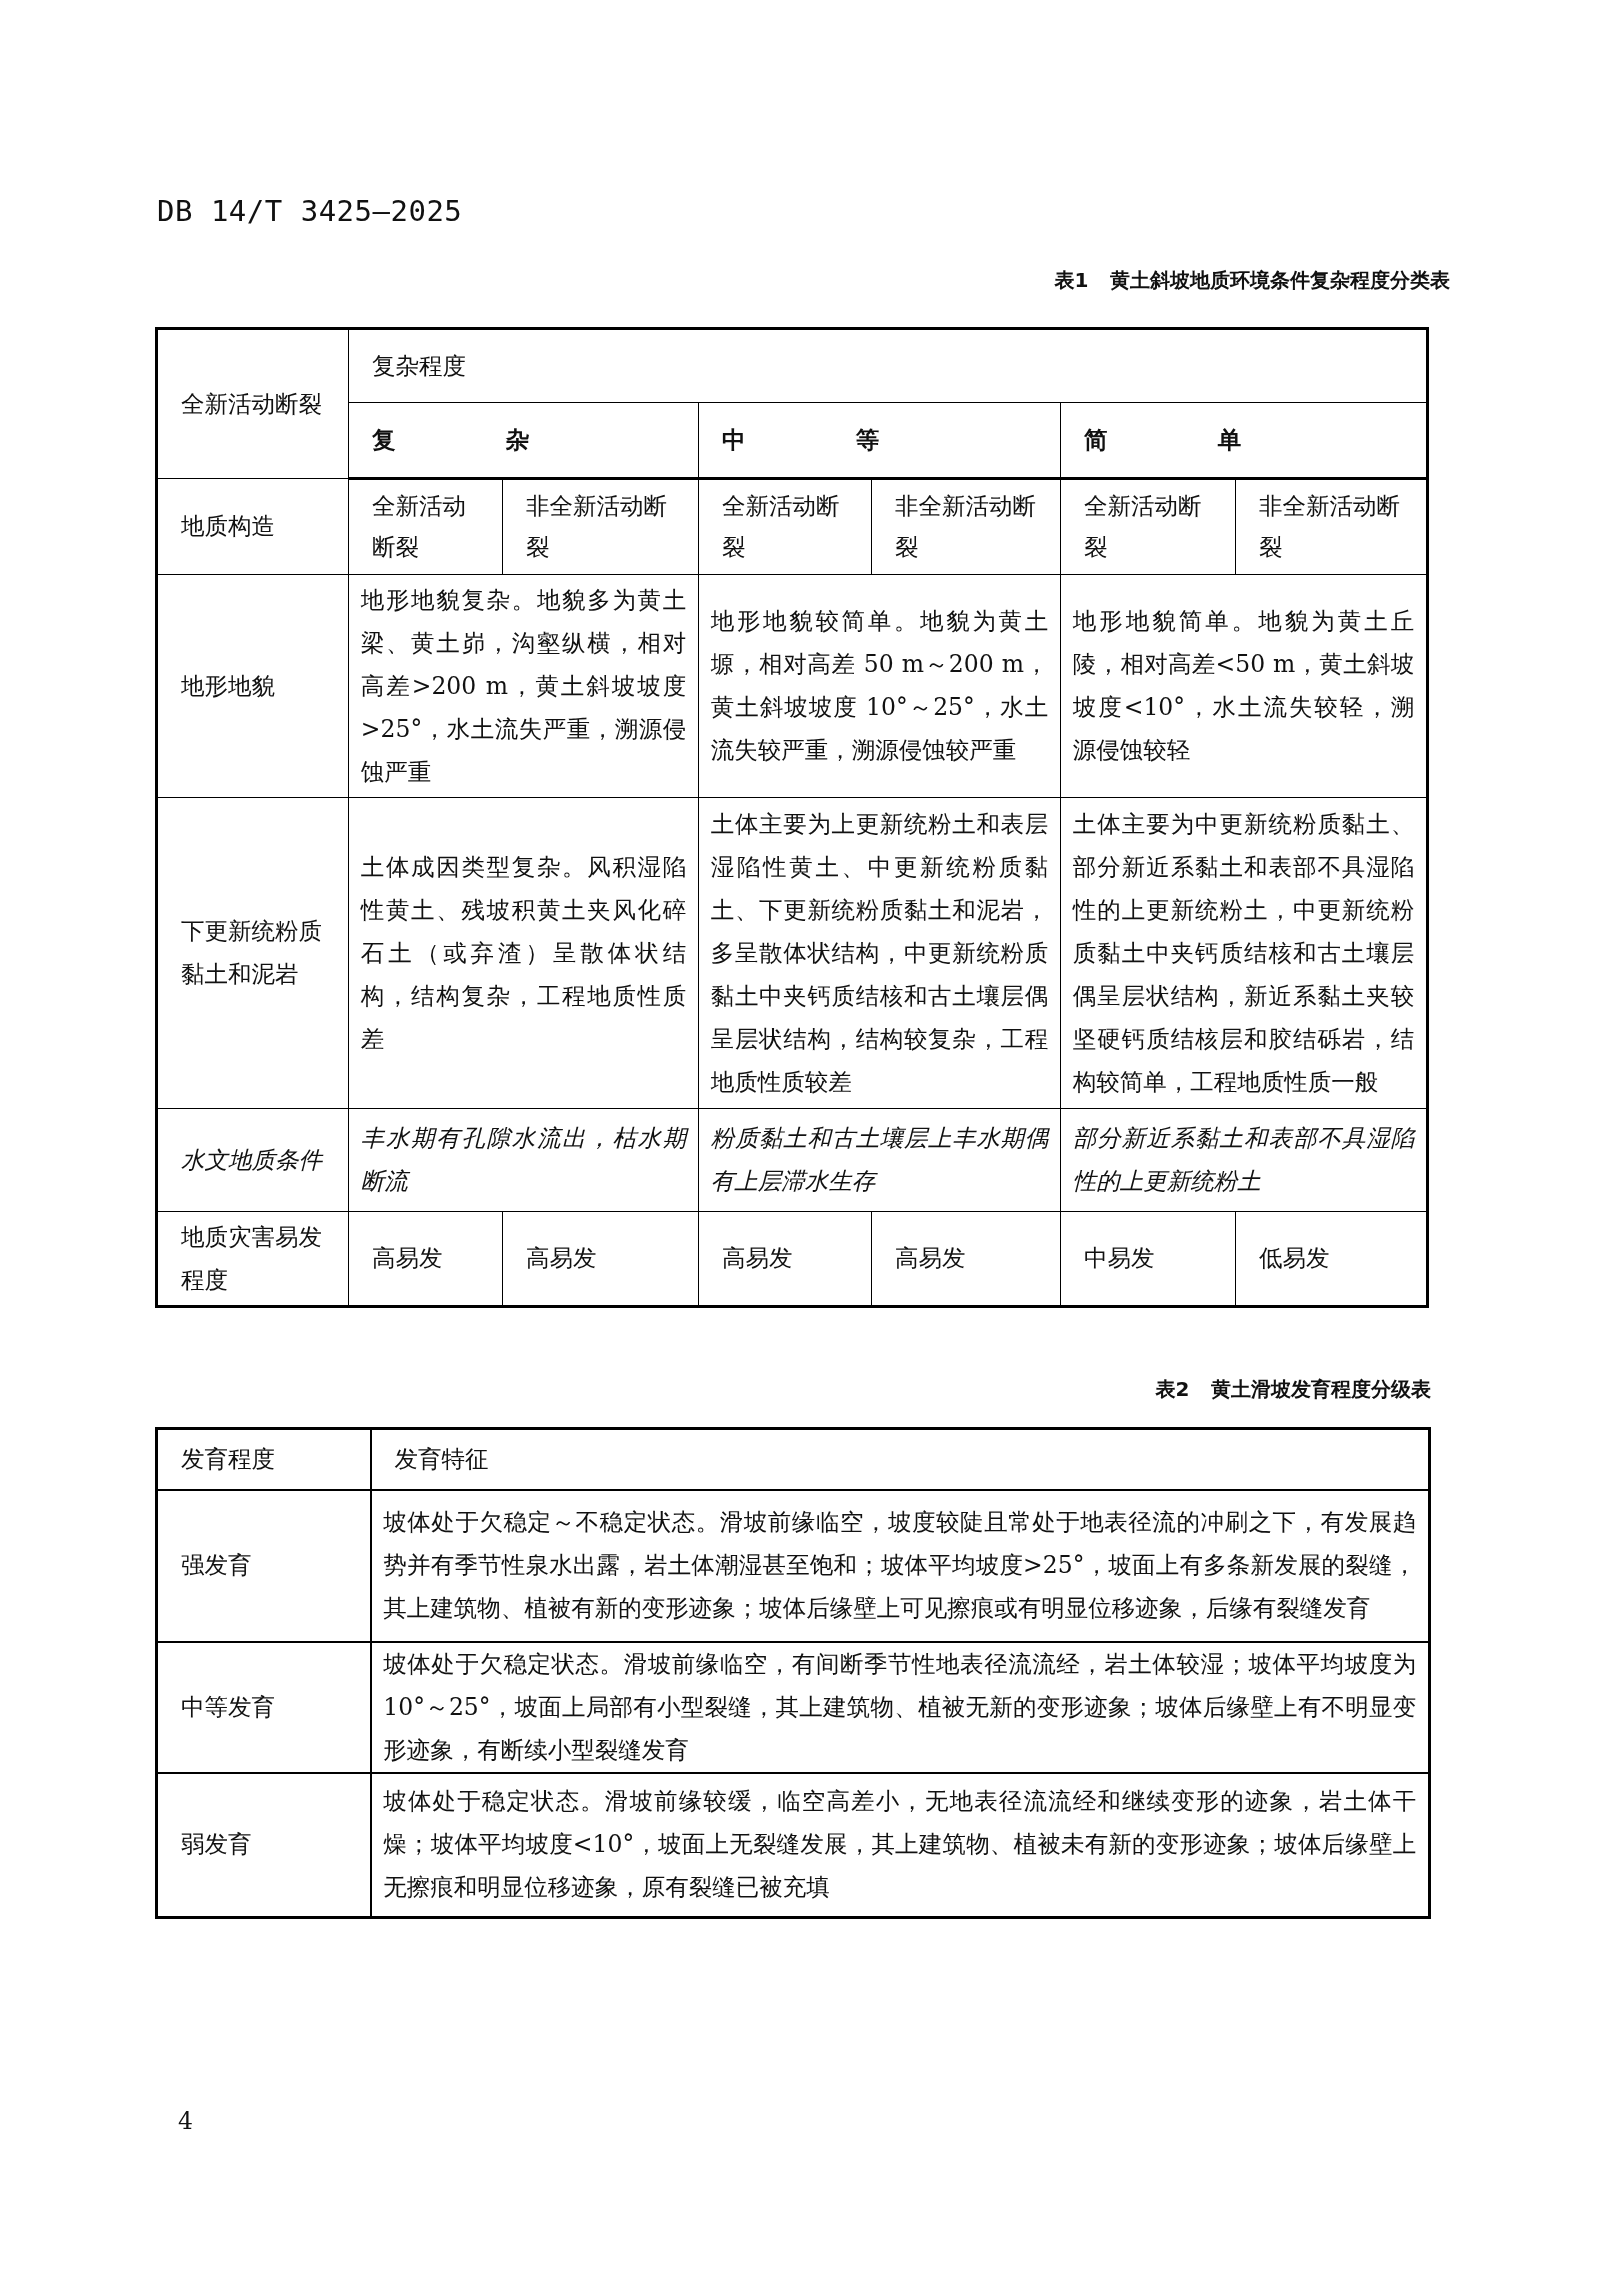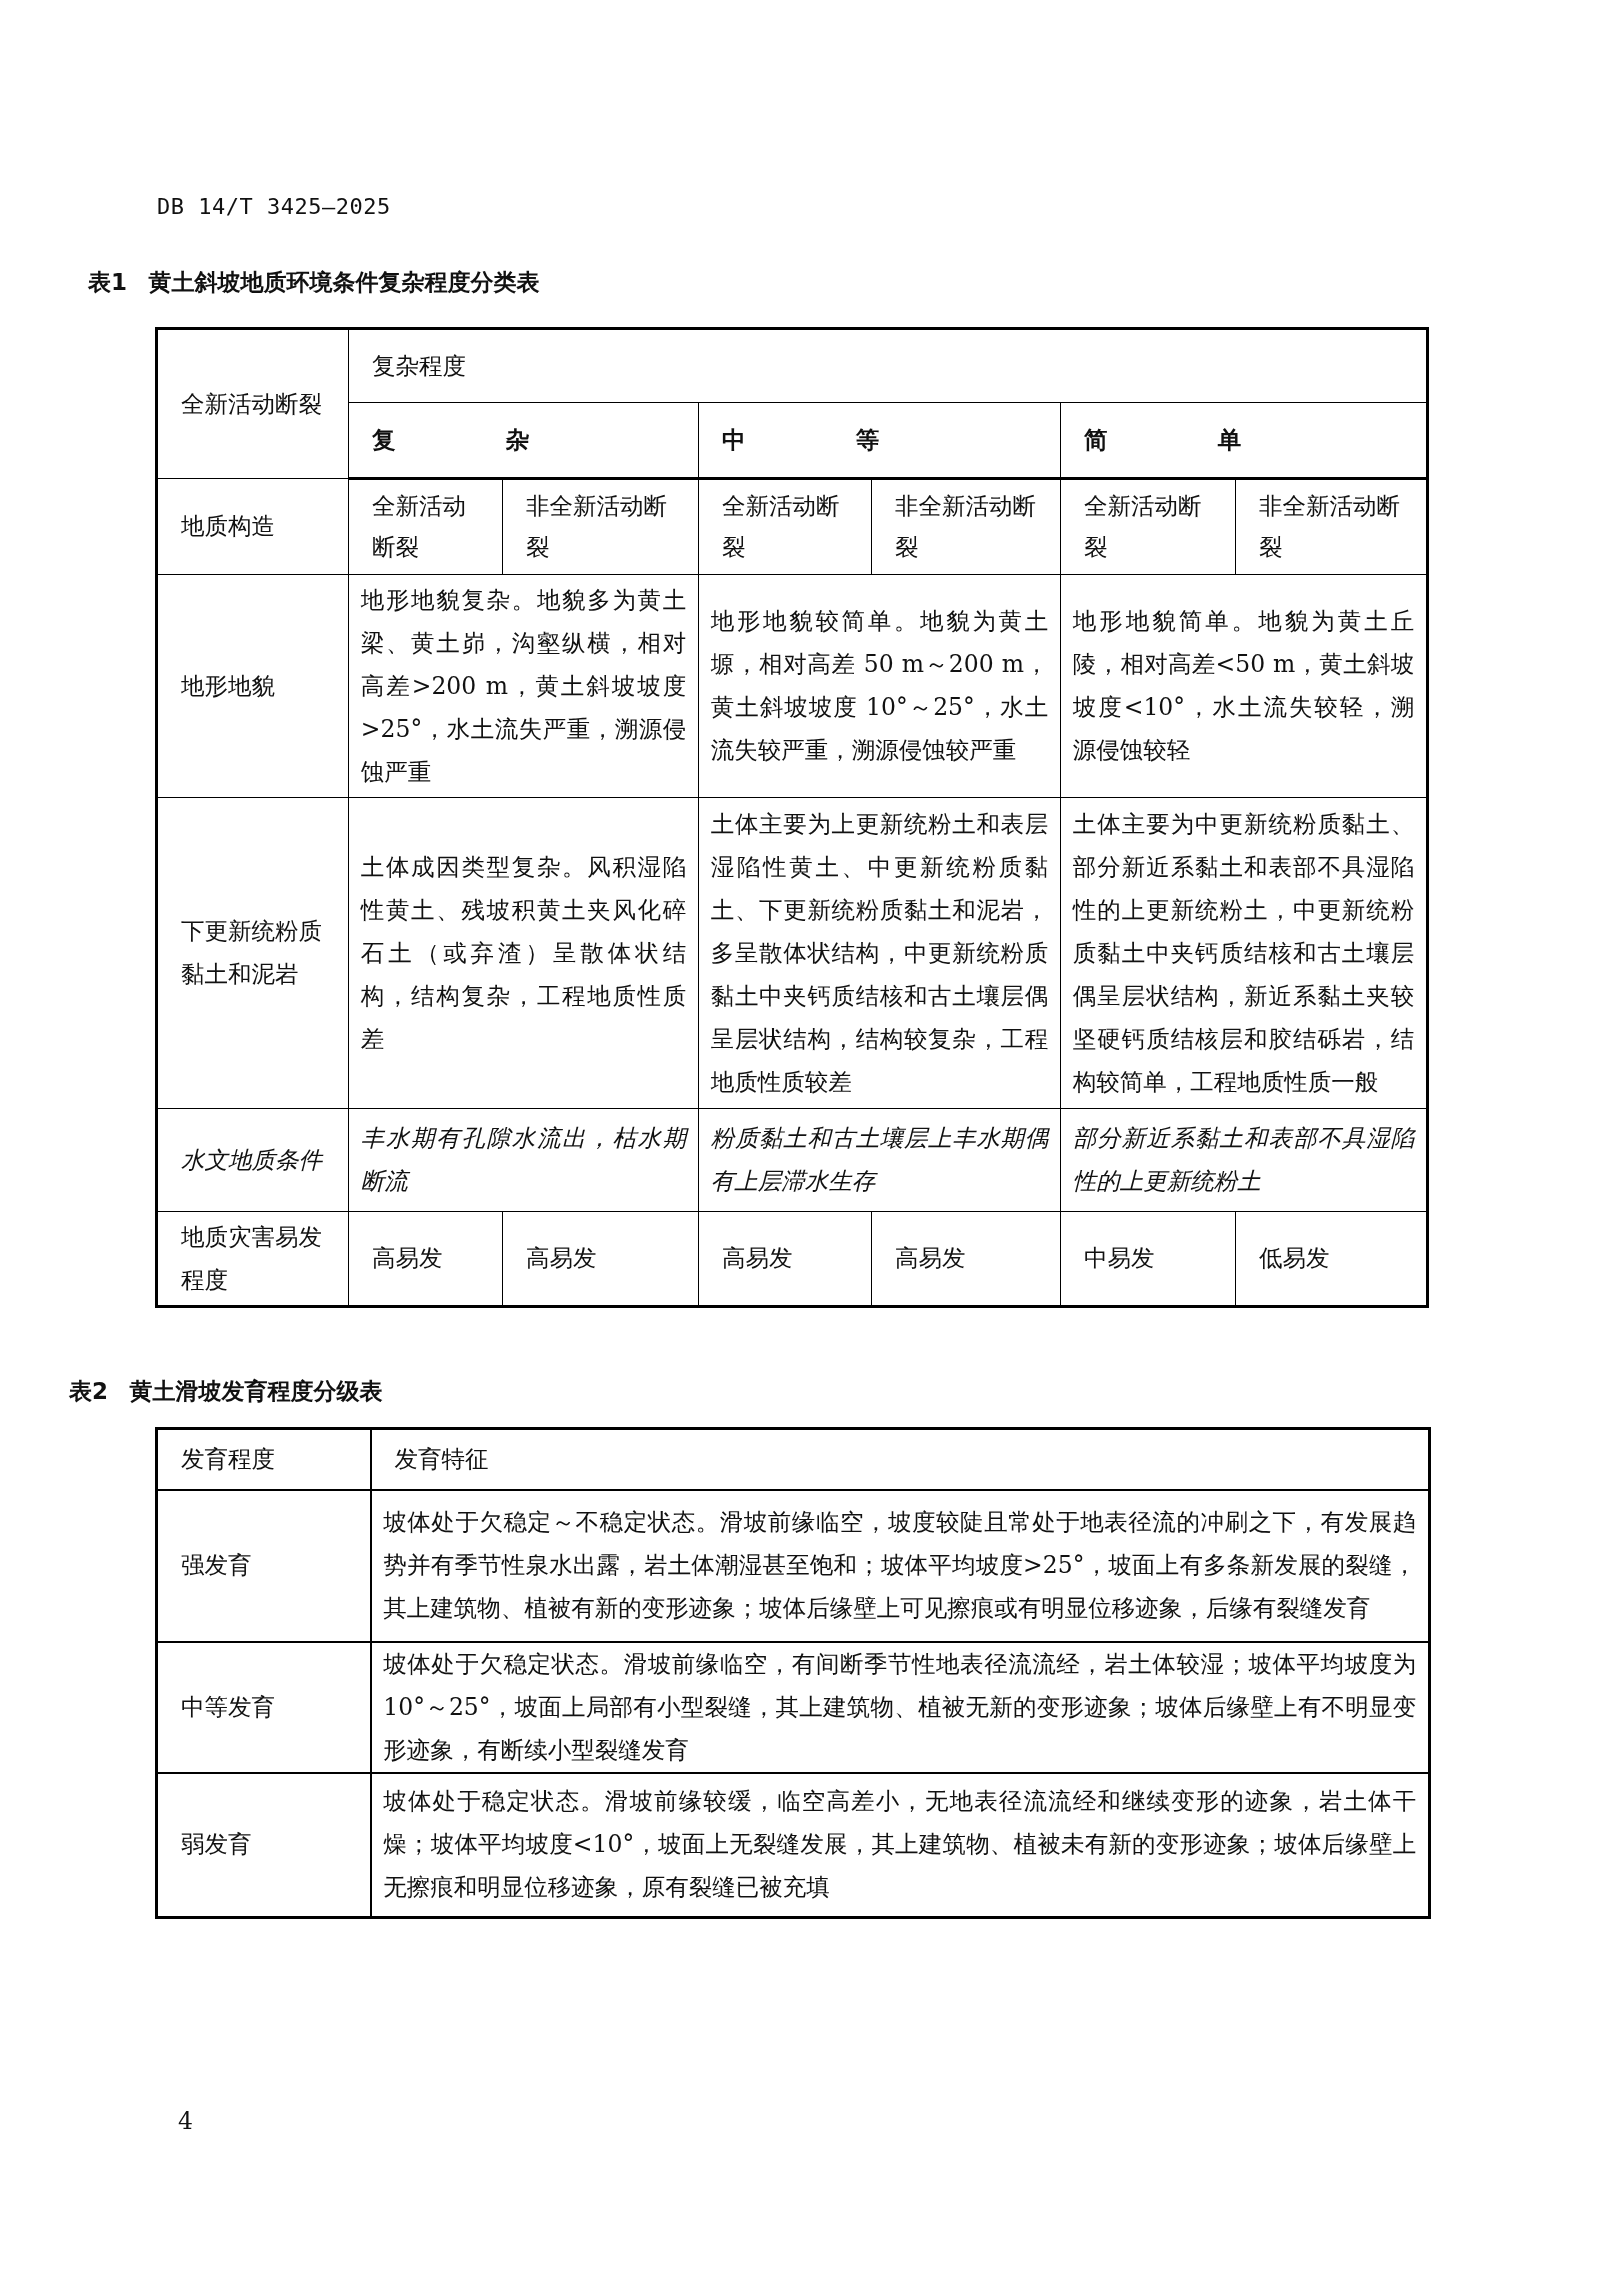--- a/index.html
+++ b/index.html
@@ -4,26 +4,26 @@
   <style>
     html, body { margin: 0; padding: 0; background: #ffffff; }
     body {
       width: 1621px; height: 2293px; position: relative; overflow: hidden;
       font-family: "DejaVu Serif", "Liberation Serif", serif;
       color: #111;
     }
     .doc-code {
       position: absolute; left: 157px; top: 194px;
       font-family: "DejaVu Sans Mono", "Liberation Mono", monospace;
-      font-size: 22px; letter-spacing: 0.5px; color: #111;
+      font-size: 29px; letter-spacing: 0.5px; color: #111;
     }
     .table-title {
-      position: absolute; left: 0; width: 1621px; text-align: left;
+      position: absolute; left: 0; width: 1621px; text-align: right;
       font-family: "DejaVu Sans", "Liberation Sans", sans-serif;
-      font-weight: bold; font-size: 23px; color: #111;
+      font-weight: bold; font-size: 20px; color: #111;
     }
     .table-title .num { margin-right: 21.6px; }
     #t1-title { top: 267px; left: 88px; width: 1362px; }
     #t2-title { top: 1376px; left: 69px; width: 1362px; }
 
     table {
       position: absolute; border-collapse: collapse; table-layout: fixed;
       font-size: 23.5px; line-height: 43px;
     }
     td {

